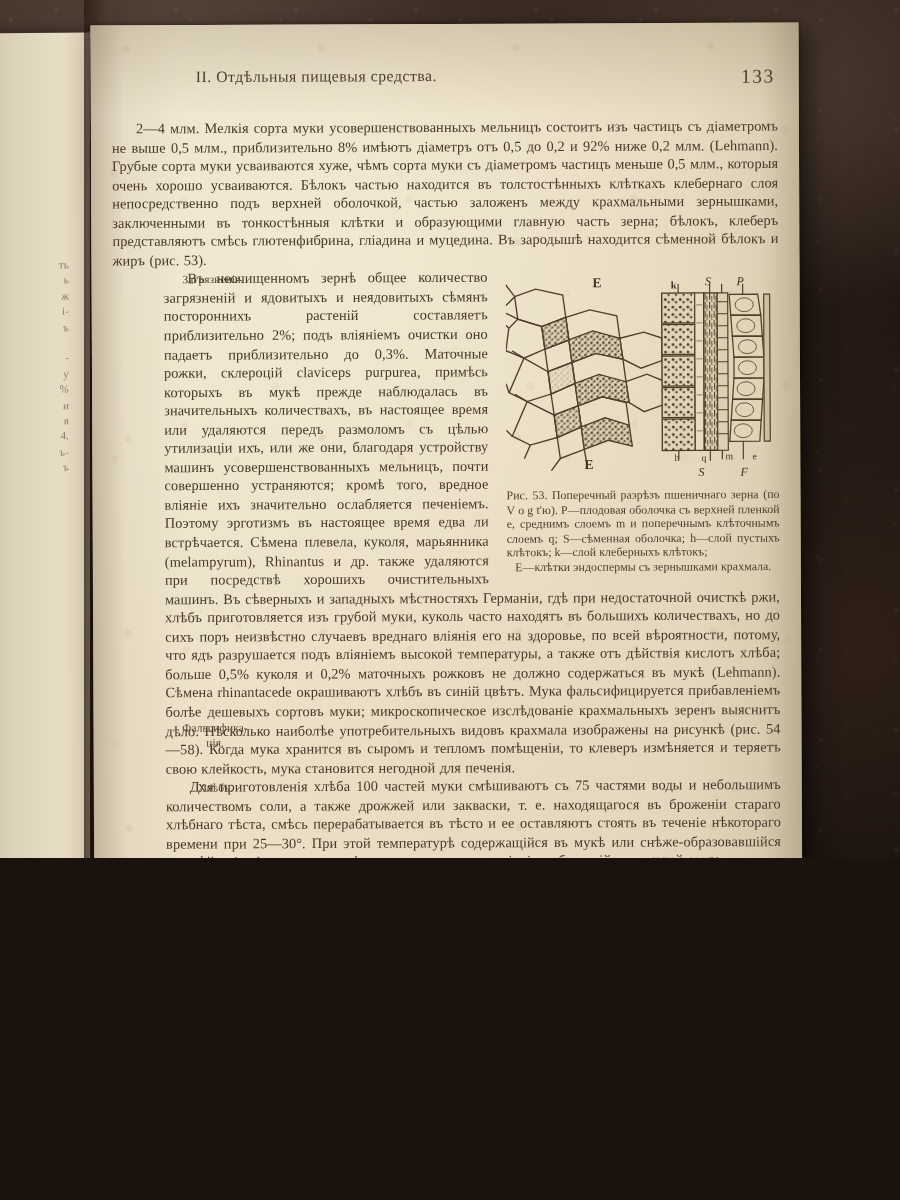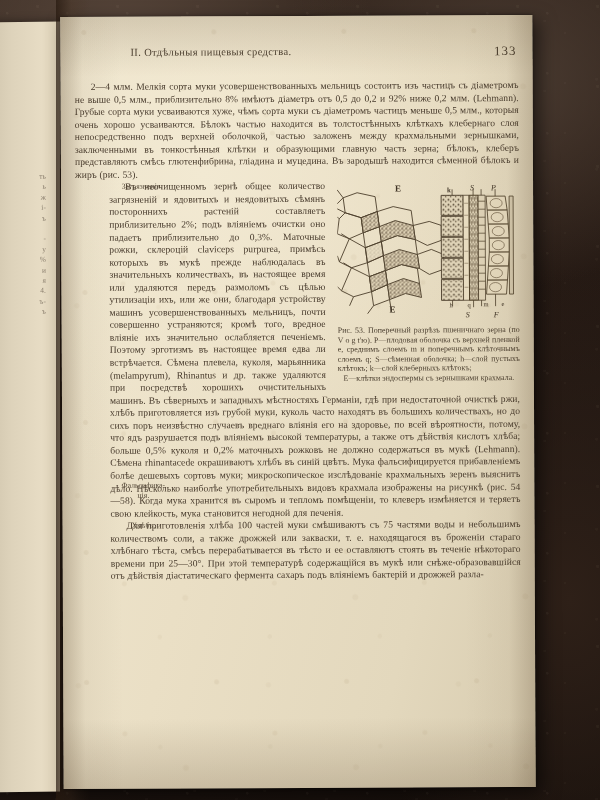--- a/index.html
+++ b/index.html
@@ -7,21 +7,21 @@
     padding: 0;
     width: 600px;
     height: 800px;
     overflow: hidden;
     background: #1a120c;
   }
 
   #scene {
     position: relative;
     width: 600px;
-    height: 800px;
+    height: 572px;
     background: #221812;
     overflow: hidden;
   }
 
   
   .desk {
     position: absolute;
     inset: 0;
     background:
       radial-gradient(ellipse 70% 50% at 20% 5%, #56453a 0%, rgba(86,69,58,0) 60%),

